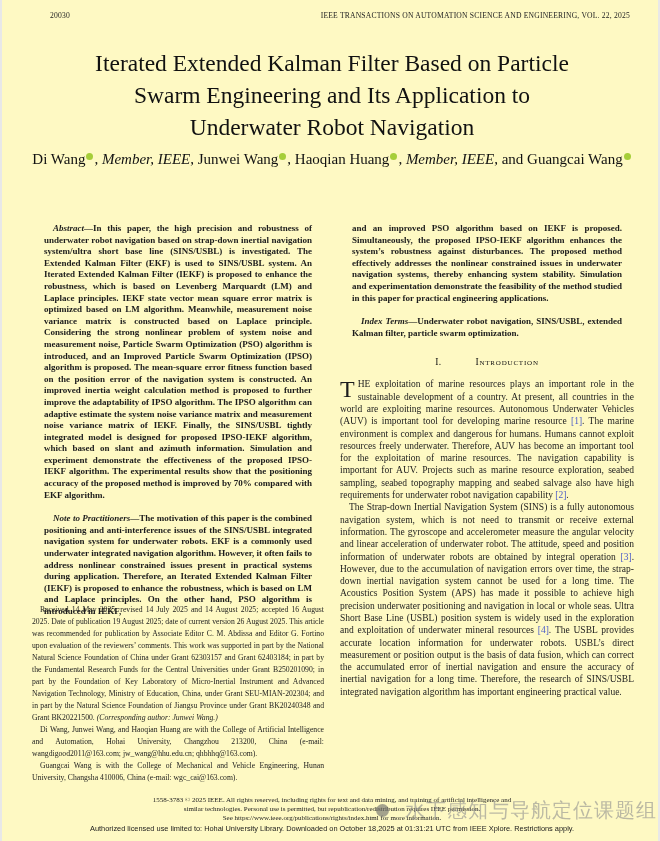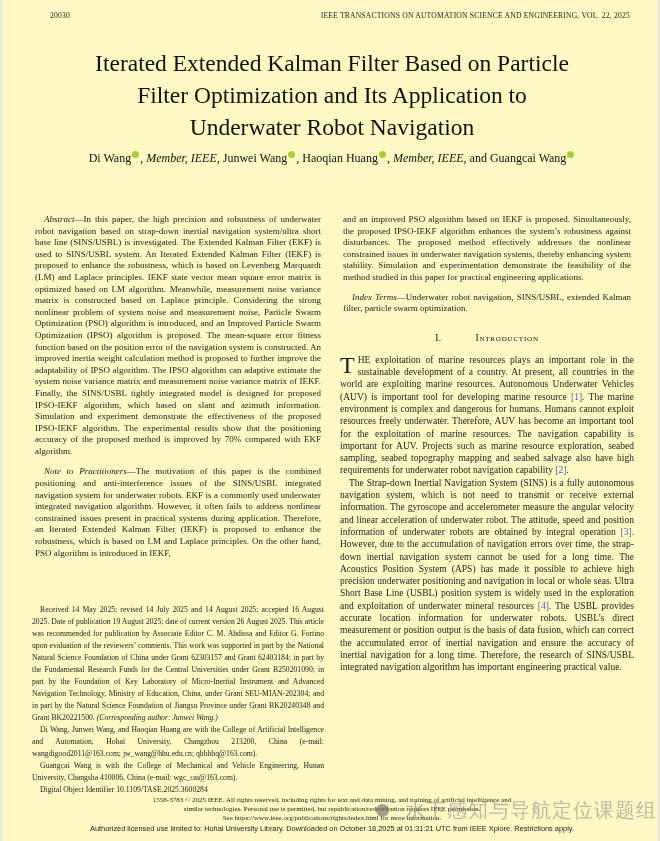--- a/index.html
+++ b/index.html
@@ -3,28 +3,28 @@
 <meta charset="utf-8">
 <style>
   html,body{margin:0;padding:0;background:#e8e8e8;}
   .page{position:relative;width:656px;height:841px;background:#fef9c3;margin:0 auto;
         font-family:"Liberation Serif","DejaVu Serif",serif;color:#1c1c1c;overflow:hidden;}
   .runhead{position:absolute;top:11px;left:48px;right:28px;display:flex;
            justify-content:space-between;font-size:7.6px;letter-spacing:.2px;color:#222;}
   .title{position:absolute;top:47px;left:30px;width:600px;text-align:center;
          font-size:23.5px;line-height:32px;font-weight:400;color:#111;margin:0;}
   .authors{position:absolute;top:151px;left:30px;width:600px;text-align:center;
-           font-size:12px;color:#111;}
+           font-size:15px;color:#111;}
   .it{font-style:italic;}
   .orcid{display:inline-block;width:7px;height:7px;border-radius:50%;
          background:#a6ce39;margin:0 1px 0 1px;vertical-align:4px;}
   .col{position:absolute;text-align:justify;}
   .col-left{left:30px;top:211px;width:292px;}
   .col-right{left:338px;top:211px;width:294px;}
-  .bold-par{font-weight:normal;font-size:9px;line-height:11.6px;margin:3px;text-indent:9px;}
+  .bold-par{font-weight:bold;font-size:9px;line-height:11.6px;margin:12px;text-indent:9px;}
   .bold-par.note{margin-top:9px;}
   .bold-par.no-indent{text-indent:0;}
   .bold-par.index{margin-top:8px;}
   .lead-it{font-style:italic;}
   .section{margin:17px 0 11px 0;text-align:center;font-weight:400;
            font-size:9.6px;letter-spacing:.4px;color:#111;}
   .sc{font-variant:small-caps;letter-spacing:.8px;margin-left:31px;}
   .body-par{font-size:9.5px;line-height:12.3px;margin:0;}
   .body-par.indent{text-indent:9px;}
   .dropcap{float:left;font-size:24px;line-height:21px;padding:1px 3px 0 0;}
@@ -47,38 +47,37 @@
 
 <div class="page">
 
   <div class="runhead">
     <span>20030</span>
     <span>IEEE TRANSACTIONS ON AUTOMATION SCIENCE AND ENGINEERING, VOL. 22, 2025</span>
   </div>
 
   <h1 class="title">
     <span style="display:block">Iterated Extended Kalman Filter Based on Particle</span>
-    <span style="display:block">Filter Optimization and Its Application to</span>
+    <span style="display:block">Swarm Engineering and Its Application to</span>
     <span style="display:block">Underwater Robot Navigation</span>
   </h1>
 
   <div class="authors">
     <span>Di Wang</span><span class="orcid"></span><span>, </span><span class="it">Member, IEEE</span><span>, </span><span>Junwei Wang</span><span class="orcid"></span><span>, </span><span>Haoqian Huang</span><span class="orcid"></span><span>, </span><span class="it">Member, IEEE</span><span>, and </span><span>Guangcai Wang</span><span class="orcid"></span>
   </div>
 
   <div class="col col-left">
     <p class="bold-par"><span class="lead-it">Abstract</span><span>—In this paper, the high precision and robustness of underwater robot navigation based on strap-down inertial navigation system/ultra short base line (SINS/USBL) is investigated. The Extended Kalman Filter (EKF) is used to SINS/USBL system. An Iterated Extended Kalman Filter (IEKF) is proposed to enhance the robustness, which is based on Levenberg Marquardt (LM) and Laplace principles. IEKF state vector mean square error matrix is optimized based on LM algorithm. Meanwhile, measurement noise variance matrix is constructed based on Laplace principle. Considering the strong nonlinear problem of system noise and measurement noise, Particle Swarm Optimization (PSO) algorithm is introduced, and an Improved Particle Swarm Optimization (IPSO) algorithm is proposed. The mean-square error fitness function based on the position error of the navigation system is constructed. An improved inertia weight calculation method is proposed to further improve the adaptability of IPSO algorithm. The IPSO algorithm can adaptive estimate the system noise variance matrix and measurement noise variance matrix of IEKF. Finally, the SINS/USBL tightly integrated model is designed for proposed IPSO-IEKF algorithm, which based on slant and azimuth information. Simulation and experiment demonstrate the effectiveness of the proposed IPSO-IEKF algorithm. The experimental results show that the positioning accuracy of the proposed method is improved by 70% compared with EKF algorithm.</span></p>
     <p class="bold-par note"><span class="lead-it">Note to Practitioners</span><span>—The motivation of this paper is the combined positioning and anti-interference issues of the SINS/USBL integrated navigation system for underwater robots. EKF is a commonly used underwater integrated navigation algorithm. However, it often fails to address nonlinear constrained issues present in practical systems during application. Therefore, an Iterated Extended Kalman Filter (IEKF) is proposed to enhance the robustness, which is based on LM and Laplace principles. On the other hand, PSO algorithm is introduced in IEKF,</span></p>
   </div>
 
   <div class="fnote">
     <p><span>Received 14 May 2025; revised 14 July 2025 and 14 August 2025; accepted 16 August 2025. Date of publication 19 August 2025; date of current version 26 August 2025. This article was recommended for publication by Associate Editor C. M. Abdissa and Editor G. Fortino upon evaluation of the reviewers’ comments. This work was supported in part by the National Natural Science Foundation of China under Grant 62303157 and Grant 62403184; in part by the Fundamental Research Funds for the Central Universities under Grant B250201090; in part by the Foundation of Key Laboratory of Micro-Inertial Instrument and Advanced Navigation Technology, Ministry of Education, China, under Grant SEU-MIAN-202304; and in part by the Natural Science Foundation of Jiangsu Province under Grant BK20240348 and Grant BK20221500. </span><span class="it">(Corresponding author: Junwei Wang.)</span></p>
     <p>Di Wang, Junwei Wang, and Haoqian Huang are with the College of Artificial Intelligence and Automation, Hohai University, Changzhou 213200, China (e-mail: wangdigood2011@163.com; jw_wang@hhu.edu.cn; qhbhhq@163.com).</p>
     <p>Guangcai Wang is with the College of Mechanical and Vehicle Engineering, Hunan University, Changsha 410006, China (e-mail: wgc_cai@163.com).</p>
-    <p>Digital Object Identifier 10.1109/TASE.2025.3600284</p>
   </div>
 
   <div class="col col-right">
     <p class="bold-par no-indent">and an improved PSO algorithm based on IEKF is proposed. Simultaneously, the proposed IPSO-IEKF algorithm enhances the system’s robustness against disturbances. The proposed method effectively addresses the nonlinear constrained issues in underwater navigation systems, thereby enhancing system stability. Simulation and experimentation demonstrate the feasibility of the method studied in this paper for practical engineering applications.</p>
     <p class="bold-par index"><span class="lead-it">Index Terms</span><span>—Underwater robot navigation, SINS/USBL, extended Kalman filter, particle swarm optimization.</span></p>
     <h2 class="section"><span>I.</span> <span class="sc">Introduction</span></h2>
     <p class="body-par"><span class="dropcap">T</span><span>HE exploitation of marine resources plays an important role in the sustainable development of a country. At present, all countries in the world are exploiting marine resources. Autonomous Underwater Vehicles (AUV) is important tool for developing marine resource </span><span class="cite">[1]</span><span>. The marine environment is complex and dangerous for humans. Humans cannot exploit resources freely underwater. Therefore, AUV has become an important tool for the exploitation of marine resources. The navigation capability is important for AUV. Projects such as marine resource exploration, seabed sampling, seabed topography mapping and seabed salvage also have high requirements for underwater robot navigation capability </span><span class="cite">[2]</span><span>.</span></p>
     <p class="body-par indent"><span>The Strap-down Inertial Navigation System (SINS) is a fully autonomous navigation system, which is not need to transmit or receive external information. The gyroscope and accelerometer measure the angular velocity and linear acceleration of underwater robot. The attitude, speed and position information of underwater robots are obtained by integral operation </span><span class="cite">[3]</span><span>. However, due to the accumulation of navigation errors over time, the strap-down inertial navigation system cannot be used for a long time. The Acoustics Position System (APS) has made it possible to achieve high precision underwater positioning and navigation in local or whole seas. Ultra Short Base Line (USBL) position system is widely used in the exploration and exploitation of underwater mineral resources </span><span class="cite">[4]</span><span>. The USBL provides accurate location information for underwater robots. USBL’s direct measurement or position output is the basis of data fusion, which can correct the accumulated error of inertial navigation and ensure the accuracy of inertial navigation for a long time. Therefore, the research of SINS/USBL integrated navigation algorithm has important engineering practical value.</span></p>
   </div>
 

